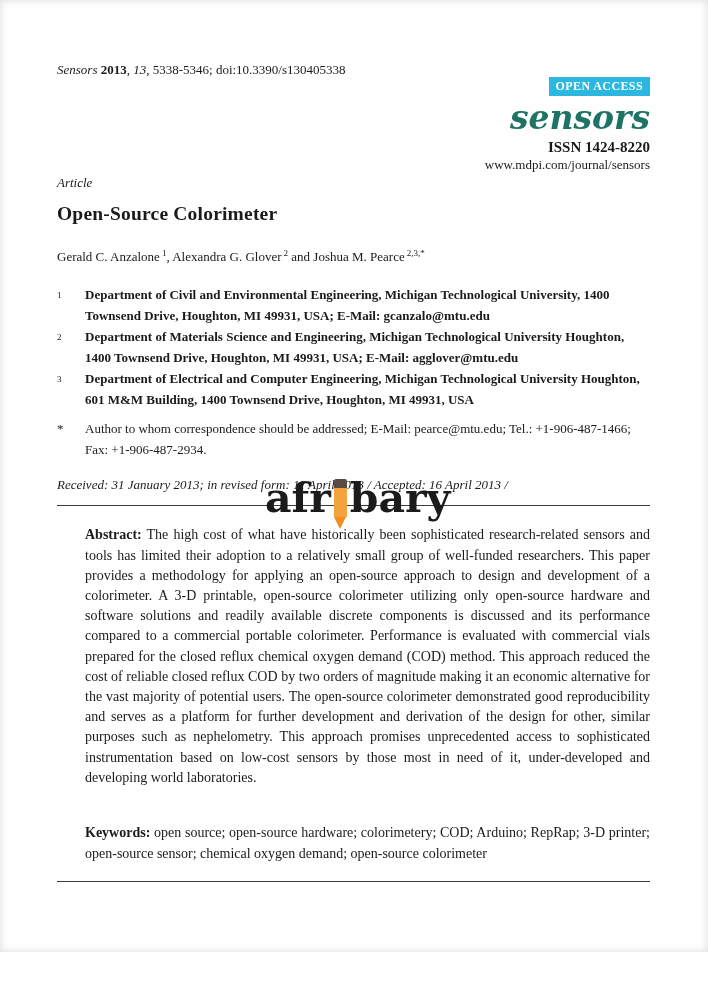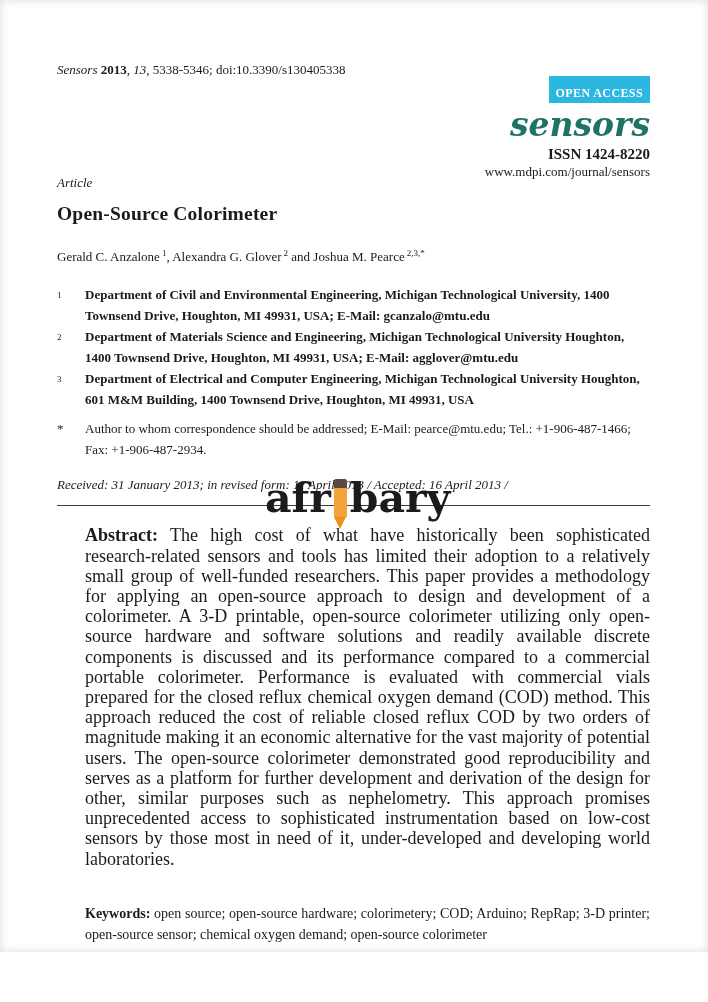--- a/index.html
+++ b/index.html
@@ -24,21 +24,21 @@
   .content{position:absolute;left:57px;top:0;width:593px;}
 
   .journal-line{margin-top:62px;font-size:13px;white-space:nowrap;}
   .i{font-style:italic;}
   .b{font-weight:bold;}
 
   .masthead{position:absolute;top:76px;right:0;text-align:right;}
   .open-access{
     display:inline-block;background:var(--open-access-bg);color:#fff;
     font-weight:bold;font-size:12px;line-height:1.35;
-    padding:9px 7px 2px;letter-spacing:0.4px;
+    padding:1px 7px 2px;letter-spacing:0.4px;
   }
   .logo{
     font-family:"DejaVu Serif", serif;font-style:italic;font-weight:bold;
     font-size:33px;line-height:1.05;color:var(--logo-teal);margin-top:5px;
   }
   .issn{font-weight:bold;font-size:15px;margin-top:3px;}
   .site{font-size:13px;margin-top:1px;}
 
   .article-type{margin-top:97px;font-size:13px;font-style:italic;}
   .title{margin-top:12px;font-size:19.5px;font-weight:bold;letter-spacing:0.2px;}
@@ -72,21 +72,21 @@
     width:0;height:0;align-self:center;
     border-left:6.5px solid transparent;border-right:6.5px solid transparent;
     border-top:12px solid var(--pencil-tip);
   }
 
   .rule{border:none;border-top:1.6px solid #3c3c3c;margin:0;}
   .rule-1{margin-top:9px;}
   .rule-2{margin-top:17px;}
 
   .abstract{
-    margin-left:28px;margin-top:19px;font-size:18px;line-height:20.2px;
+    margin-left:28px;margin-top:19px;font-size:14px;line-height:20.2px;
     text-align:justify;
   }
   .keywords{
     margin-left:28px;margin-top:34px;font-size:14px;line-height:21px;
     text-align:justify;
   }
 </style>
 </head>
 <body>
 

